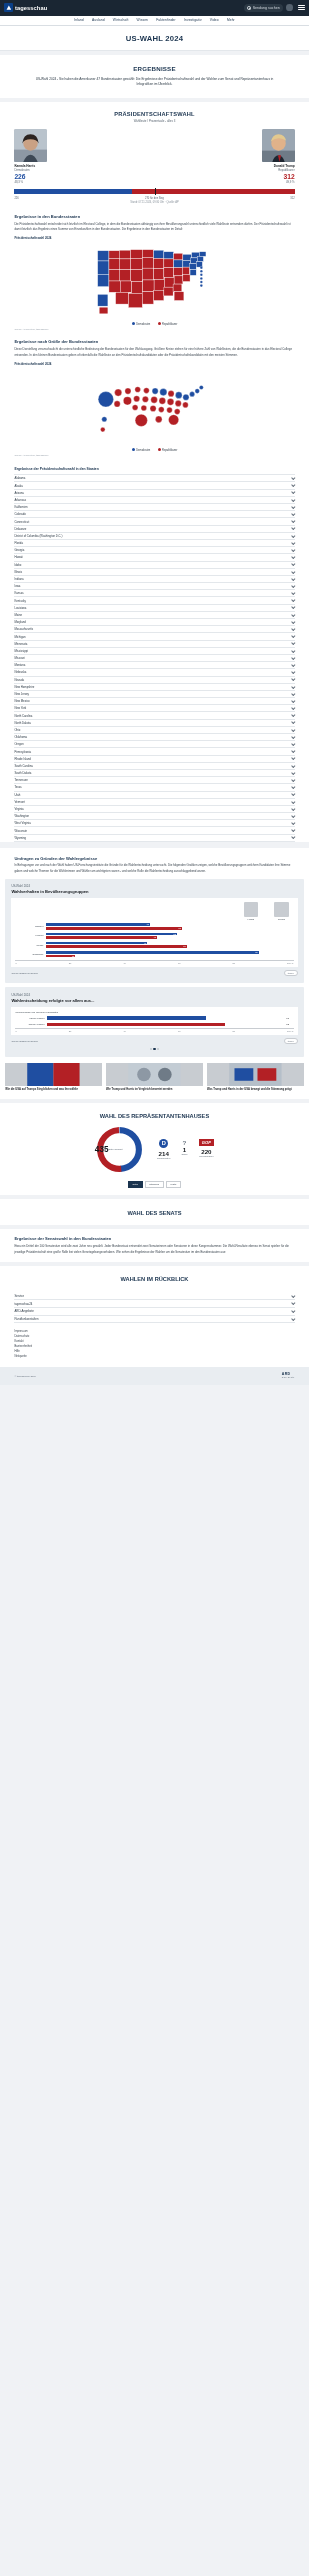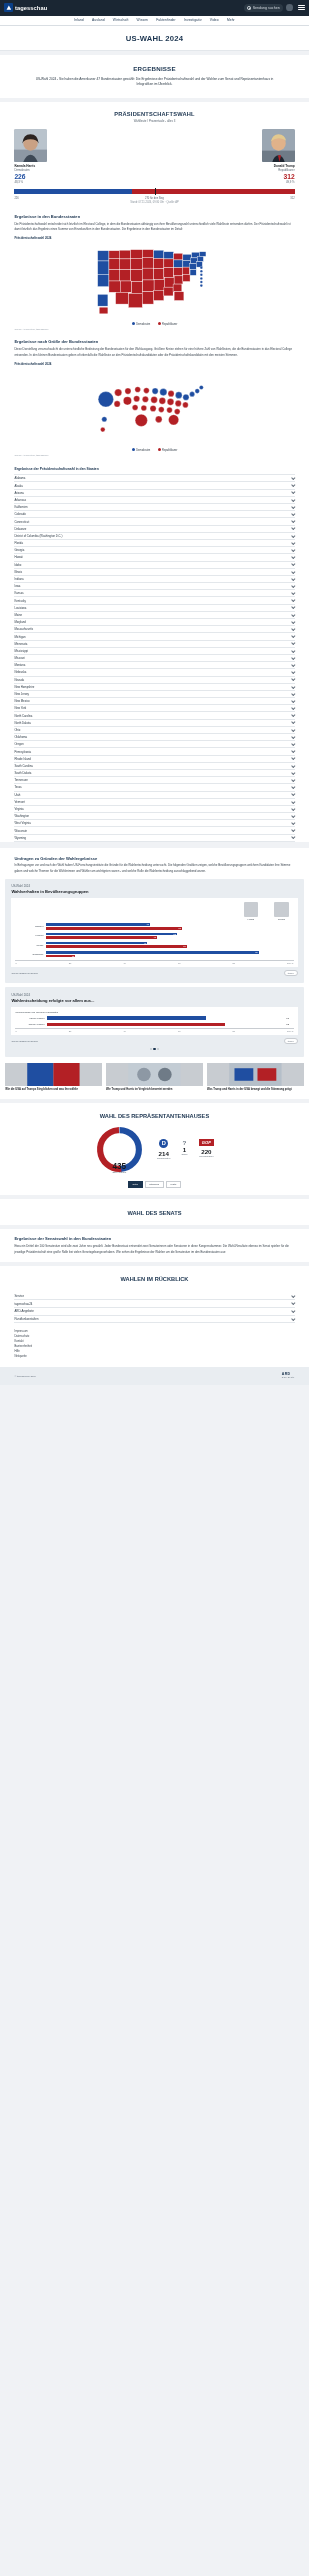--- a/index.html
+++ b/index.html
@@ -152,21 +152,21 @@
   .teasers { display:flex; gap:4.1px; padding: 6.2px 5.2px 7.2px; background:#fff; }
   .tcard { width: calc((100% - 8.2px)/3); }
   .tthumb { width:100%; height:23px; background:#c8ccd1; position:relative; overflow:hidden;}
   .ttext { font-size:2.7px; line-height:1.5; font-weight:700; color:#15191e; margin-top:2.1px;}
 
   
   .h-rep { font-size:5.7px; text-align:center; padding: 9.3px 0 6.2px; font-weight:700; color:#1b344f;}
   .donut-wrap { display:flex; align-items:center; justify-content:center; gap:13.4px; padding-bottom:3.1px;}
   .donut { width:49px; height:49px; position:relative;}
   .donut svg{display:block;}
-  .donut .center { position:absolute; inset:0; display:flex;align-items:center;justify-content:flex-end;flex-direction:column;}
+  .donut .center { position:absolute; inset:0; display:flex;align-items:center;justify-content:flex-start;flex-direction:row;}
   .donut .cnum{font-size:8.2px;font-weight:700;color:#15191e;}
   .donut .clab{font-size:2.4px;color:#5a6672;}
   .side-nums { display:flex; gap:11.3px; align-items:flex-start;}
   .sn { text-align:center; }
   .sn .logo-d{width:9.3px;height:9.3px;border-radius:50%;background:#1f4ea1;color:#fff;font-size:5.7px;font-weight:700;display:flex;align-items:center;justify-content:center;margin:0 auto 2.1px;}
   .sn .logo-r{width:15.5px;height:7.2px;background:#b32025;color:#fff;font-size:4.1px;font-weight:700;display:flex;align-items:center;justify-content:center;margin:0 auto 2.1px;font-style:italic;}
   .sn .n{font-size:6.2px;font-weight:700;}
   .sn .t{font-size:2.4px;color:#5a6672;}
   .sn .q{font-size:6.2px;font-weight:700;color:#6b7580;}
   .tabs-sm { display:flex; justify-content:center; gap:2.1px; padding: 4.1px 0 7.2px;}

